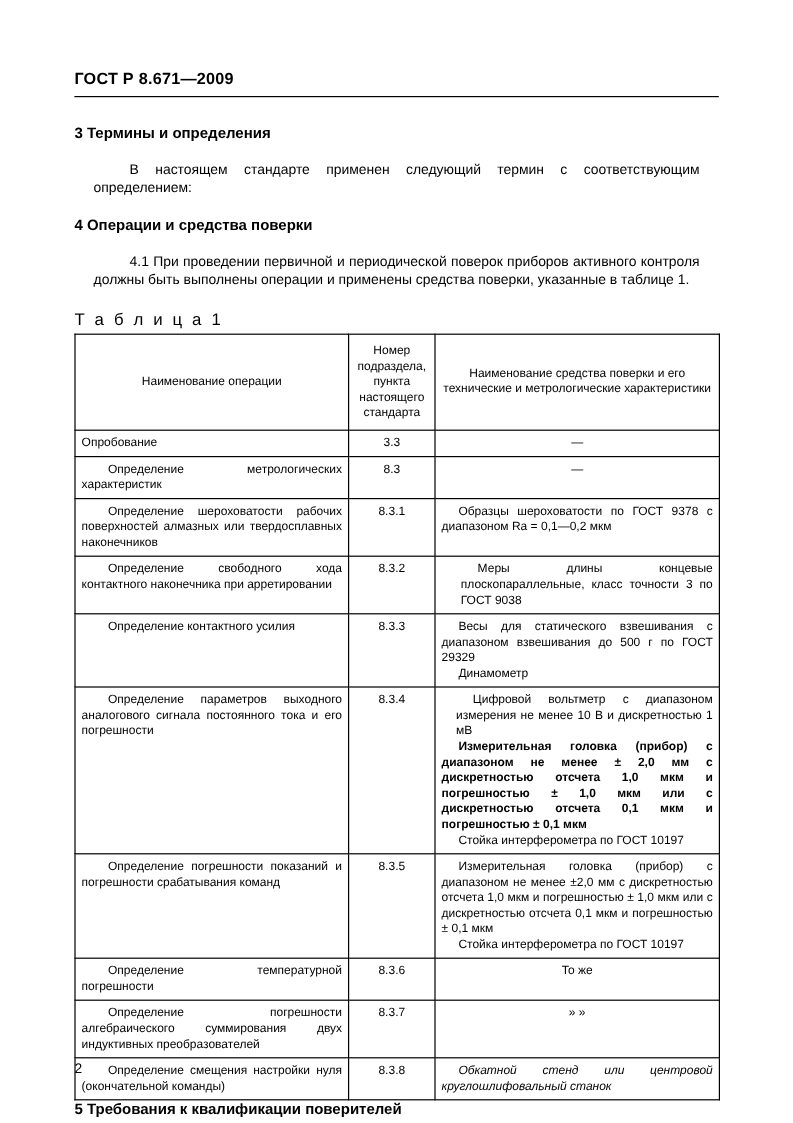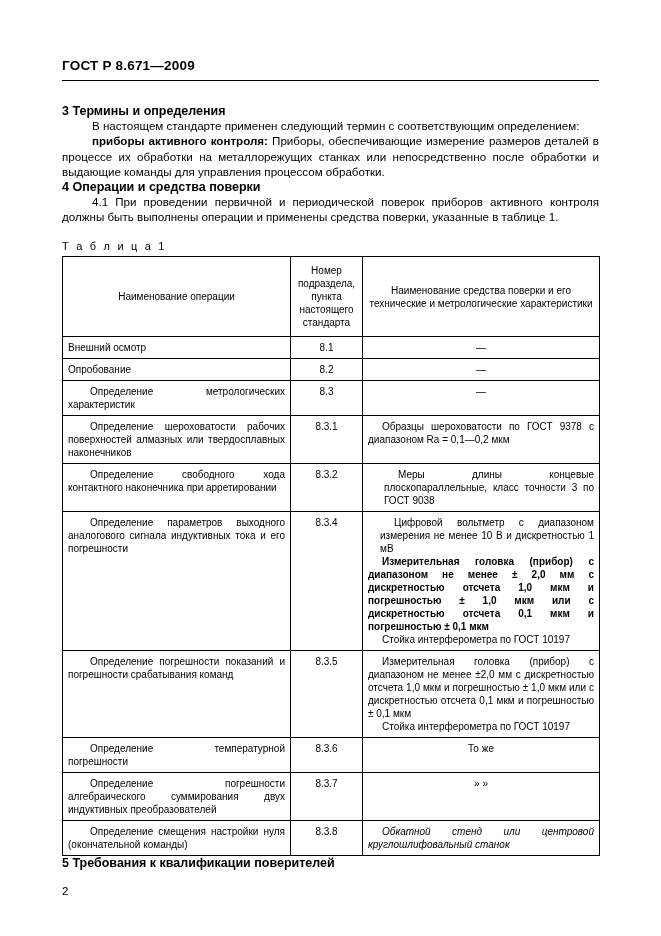--- a/index.html
+++ b/index.html
@@ -50,30 +50,30 @@
     margin: 0;
     padding: 0;
   }
   .sec-3 { margin-top: 6px; padding-left: 32px; }
   .sec-4 { margin-top: 22px; padding-left: 32px; }
   .sec-5 { margin-top: 0; padding-left: 32px; }
   p.para {
     font-size: 11.6px;
     line-height: 15.4px;
     text-align: justify;
-    margin: 0;
+    margin: 16px;
     padding: 0;
   }
   .p-indent { text-indent: 30px; }
   .mt14 { margin-top: 14px; }
   .mt10 { margin-top: 10px; }
   .mt18 { margin-top: 18px; }
   b.term { font-weight: bold; }
   .table-caption {
-    font-size: 11px;
+    font-size: 14px;
     letter-spacing: 2.2px;
     margin-top: 16px;
   }
   table.gost {
     border-collapse: collapse;
     width: 537px;
     margin-top: 4px;
     table-layout: fixed;
   }
   table.gost th, table.gost td {
@@ -130,21 +130,20 @@
 
   <div class="header">ГОСТ Р 8.671—2009</div>
   <div class="header-rule"></div>
 
   <div class="content">
 
     <h2 class="section sec-3">3  Термины и определения</h2>
 
     <p class="para p-indent mt14">В настоящем стандарте применен следующий термин с соответствующим определением:</p>
 
-    <p class="para p-indent mt10"><b class="term">приборы активного контроля:</b><span> Приборы, обеспечивающие измерение размеров деталей в процессе их обработки на металлорежущих станках или непосредственно после обработки и выдающие команды для управления процессом обработки.</span></p>
 
     <h2 class="section sec-4">4  Операции и средства поверки</h2>
 
     <p class="para p-indent mt14">4.1  При проведении первичной и периодической поверок приборов активного контроля должны быть выполнены операции и применены средства поверки, указанные в таблице 1.</p>
 
     <div class="table-caption">Т а б л и ц а  1</div>
 
     <table class="gost">
       <colgroup>
         <col class="col-op">
@@ -153,29 +152,22 @@
       </colgroup>
       <thead>
         <tr>
           <th>Наименование операции</th>
           <th>Номер подраздела, пункта настоящего стандарта</th>
           <th>Наименование средства поверки и его технические и метрологические характеристики</th>
         </tr>
       </thead>
       <tbody id="table-body">
           <tr>
-            <td class="op">Внешний осмотр</td>
-            <td class="num">8.1</td>
-            <td class="means center">
-              <div style="text-align: center; text-indent: 0px;">—</div>
-            </td>
-          </tr>
-          <tr>
             <td class="op">Опробование</td>
-            <td class="num">8.2</td>
+            <td class="num">3.3</td>
             <td class="means center">
               <div style="text-align: center; text-indent: 0px;">—</div>
             </td>
           </tr>
           <tr>
             <td class="op ind">Определение  метрологических  характеристик</td>
             <td class="num">8.3</td>
             <td class="means center">
               <div style="text-align: center; text-indent: 0px;">—</div>
             </td>
@@ -188,21 +180,29 @@
             </td>
           </tr>
           <tr>
             <td class="op ind">Определение свободного хода контактного наконечника при арретировании</td>
             <td class="num">8.3.2</td>
             <td class="means">
               <div style="text-align: justify; text-indent: 14px; margin-left: 16px;">Меры длины концевые плоскопараллельные, класс точности 3 по ГОСТ 9038</div>
             </td>
           </tr>
           <tr>
-            <td class="op ind">Определение параметров выходного аналогового сигнала индуктивных тока и его погрешности</td>
+            <td class="op ind">Определение контактного усилия</td>
+            <td class="num">8.3.3</td>
+            <td class="means">
+              <div style="text-align: justify; text-indent: 14px;">Весы для статического взвешивания с диапазоном взвешивания до 500 г по ГОСТ 29329</div>
+              <div style="text-align: justify; text-indent: 14px;">Динамометр</div>
+            </td>
+          </tr>
+          <tr>
+            <td class="op ind">Определение параметров выходного аналогового сигнала постоянного тока и его погрешности</td>
             <td class="num">8.3.4</td>
             <td class="means">
               <div style="text-align: justify; text-indent: 14px; margin-left: 12px;">Цифровой вольтметр с диапазоном измерения не менее 10 В и дискретностью 1 мВ</div>
               <div style="text-align: justify; text-indent: 14px; font-weight: bold;">Измерительная головка (прибор) с диапазоном не менее ± 2,0 мм с дискретностью отсчета 1,0 мкм и погрешностью ± 1,0 мкм или с дискретностью отсчета 0,1 мкм и погрешностью ± 0,1 мкм</div>
               <div style="text-align: justify; text-indent: 14px;">Стойка интерферометра по ГОСТ 10197</div>
             </td>
           </tr>
           <tr>
             <td class="op ind">Определение погрешности  показаний  и погрешности срабатывания команд</td>
             <td class="num">8.3.5</td>

